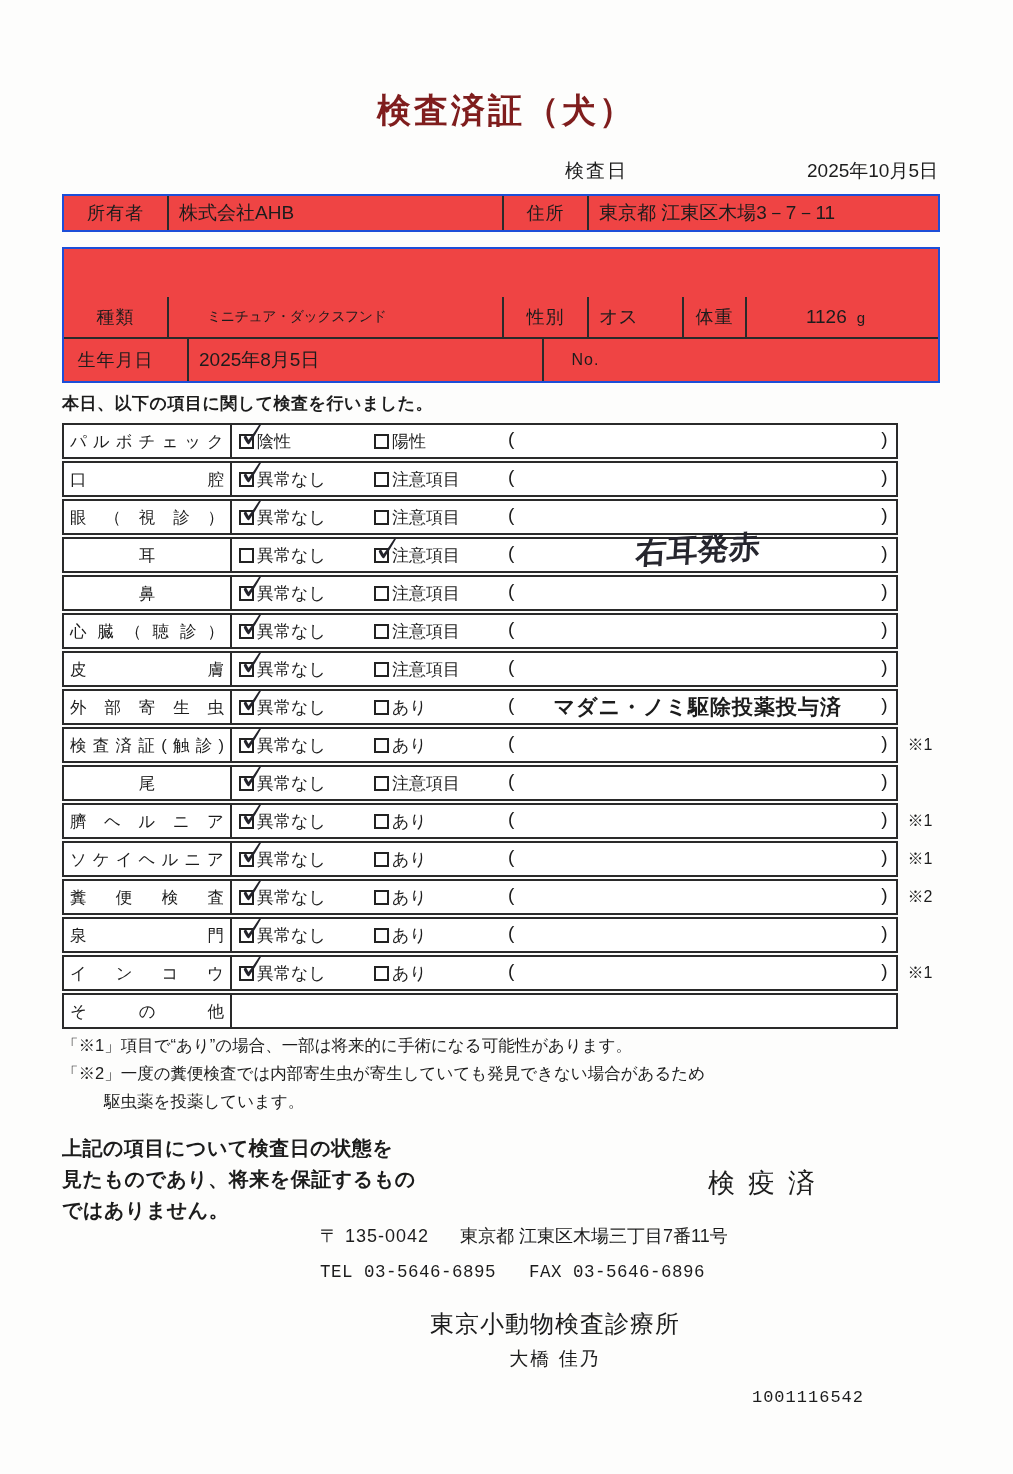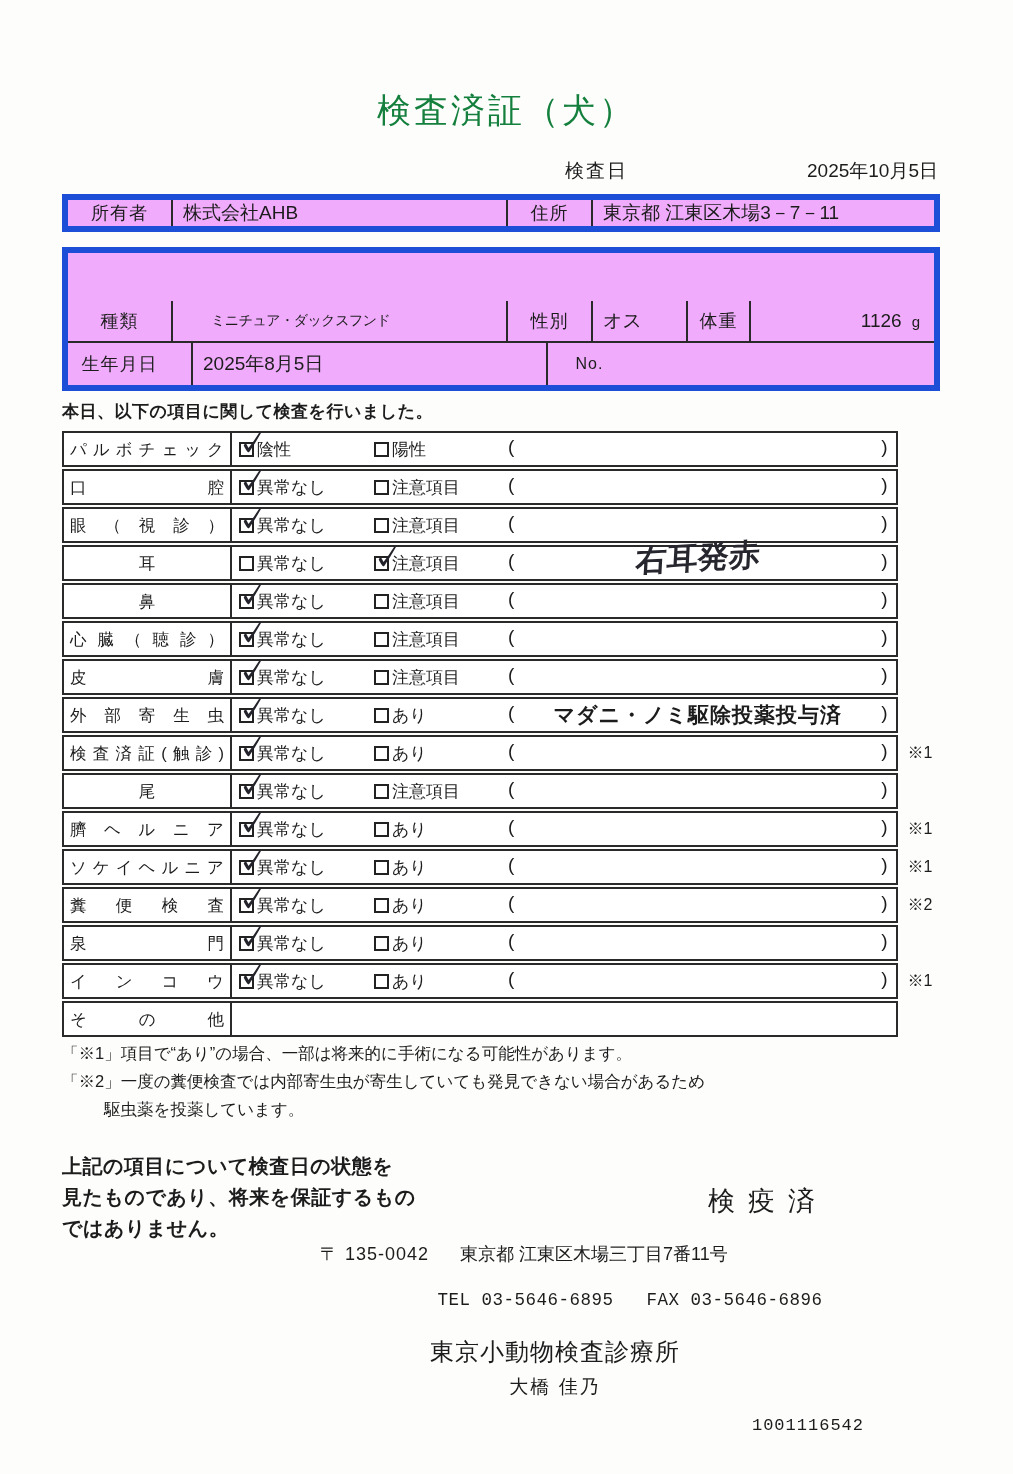--- a/index.html
+++ b/index.html
@@ -11,46 +11,46 @@
     position:relative;
     overflow:hidden;
   }
   .page { position:absolute; left:0; top:0; width:1013px; height:1474px; }
 
   
   .title {
     margin-top:88px;
     text-align:center;
     font-size:34px;
-    font-weight:400;
+    font-weight:700;
     letter-spacing:3px;
-    color:#15803d;
+    color:#7f1d1d;
   }
 
   
   .content { position:relative; margin-left:62px; width:878px; }
 
   .date-row { position:relative; height:26px; margin-top:24px; font-size:19px; }
   .date-row .date-label { position:absolute; left:503px; top:0; letter-spacing:2px; }
   .date-row .date-value { position:absolute; right:2px; top:0; }
 
   
-  .tbl { border:6px solid #1d4ed8; background:#f0abfc; }
+  .tbl { border:2px solid #1d4ed8; background:#ef4444; }
   .tbl .cell { border-left:2px solid #2a2a2a; display:flex; align-items:center; overflow:hidden; }
   .tbl .cell:first-child { border-left:none; }
   .lab { justify-content:center; font-size:18px; letter-spacing:1px; }
   .val { padding-left:10px; font-size:19px; }
 
   .tbl1 { margin-top:10px; display:grid; grid-template-columns:103px 335px 85px 1fr; height:38px; }
   .tbl2 { margin-top:15px; }
   .tbl2 .row { display:grid; height:42px; }
   .tbl2 .row1 { grid-template-columns:103px 335px 85px 95px 63px 1fr; border-bottom:2px solid #2a2a2a;margin-top:48px; }
   .tbl2 .row2 { grid-template-columns:103px 335px 85px 1fr;gap:20px; }
   .breed { font-size:14px; letter-spacing:-0.5px;padding-left:38px; }
-  .weight-cell { justify-content:flex-end; padding-right:14px; font-size:19px; }
+  .weight-cell { justify-content:center; padding-right:14px; font-size:19px; }
   .weight-unit { font-size:15px; margin-left:10px; }
   .no-num { font-size:20px; letter-spacing:1px; }
 
   .intro { margin-top:9px; font-size:17px; font-weight:600; letter-spacing:0.5px; }
 
   
   .checklist { margin-top:8px; }
   .chk-row { display:flex; align-items:stretch; margin-bottom:2px; height:36px; }
   .row-box { width:848px; border:2px solid #2a2a2a; background:#fff; display:flex; }
   .cell-label {
@@ -79,29 +79,29 @@
     transform:rotate(-3deg) skewX(-6deg); top:-5px;
     font-family:"DejaVu Serif", serif;
   }
   .remark { width:42px; padding-left:9px; font-size:16px; align-self:center; white-space:nowrap; }
 
   
   .footnotes { font-size:16.5px; line-height:28px; }
   .fn-cont { padding-left:42px; }
 
   
-  .statement-row { position:relative; margin-top:28px; height:96px; }
+  .statement-row { position:relative; margin-top:18px; height:96px; }
   .statement { font-size:20px; font-weight:bold; line-height:31px; letter-spacing:0.5px; }
   .stamp { position:absolute; right:112px; top:32px; font-size:27px; letter-spacing:13px; font-weight:500; white-space:nowrap; }
 
   .postal-row { margin-top:-5px; padding-left:258px; font-size:18px; }
   .postal-code { letter-spacing:1px; }
   .postal-addr { margin-left:26px; }
 
-  .tel-row { margin-top:24px; padding-left:258px; font-size:17.5px; letter-spacing:0.5px; font-family:"Liberation Mono", monospace;text-align:center; }
+  .tel-row { margin-top:14px; padding-left:258px; font-size:17.5px; letter-spacing:0.5px; font-family:"Liberation Mono", monospace; }
   .fax { margin-left:22px; }
 
   .clinic-block { margin-top:26px; width:450px; margin-left:268px; text-align:center; }
   .clinic-name { font-size:24px; letter-spacing:1px; }
   .vet-name { margin-top:6px; font-size:19px; letter-spacing:2px; }
 
   .serial { margin-top:16px; text-align:right; padding-right:76px; font-size:17px; letter-spacing:1px; font-family:"Liberation Mono", monospace; }
 </style>
 </head>
 <body>

